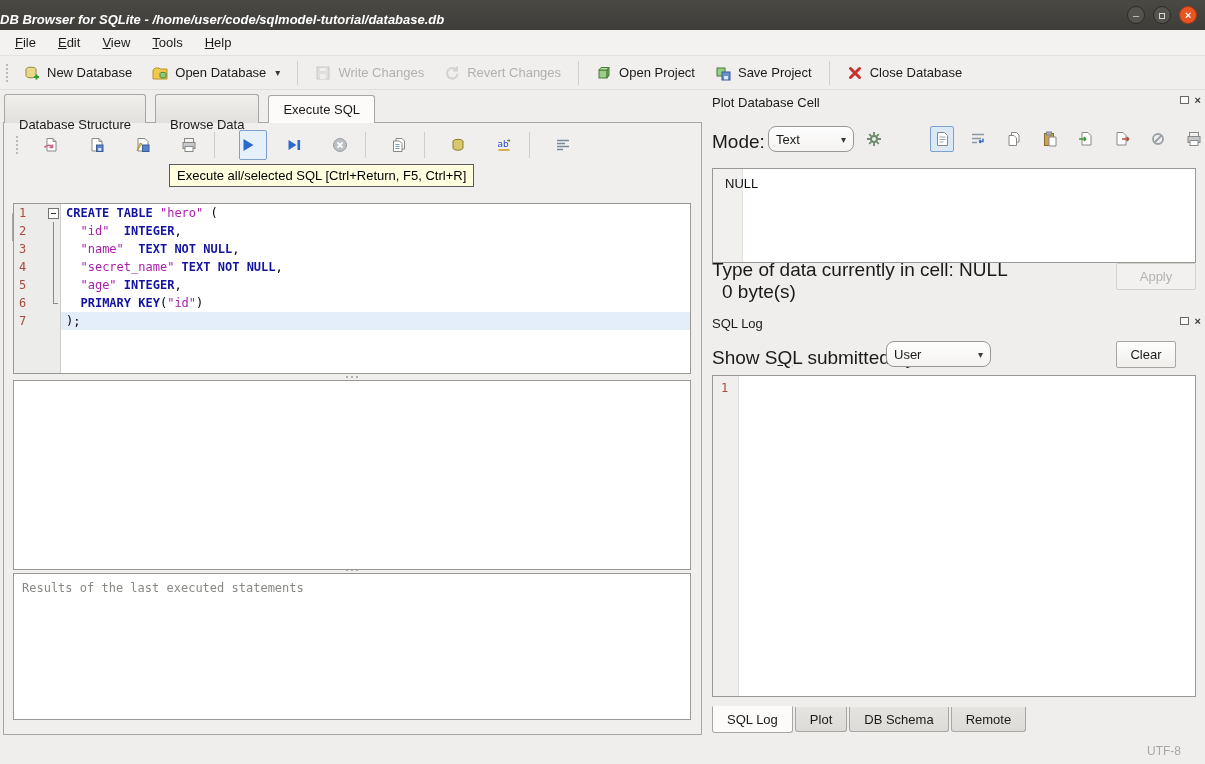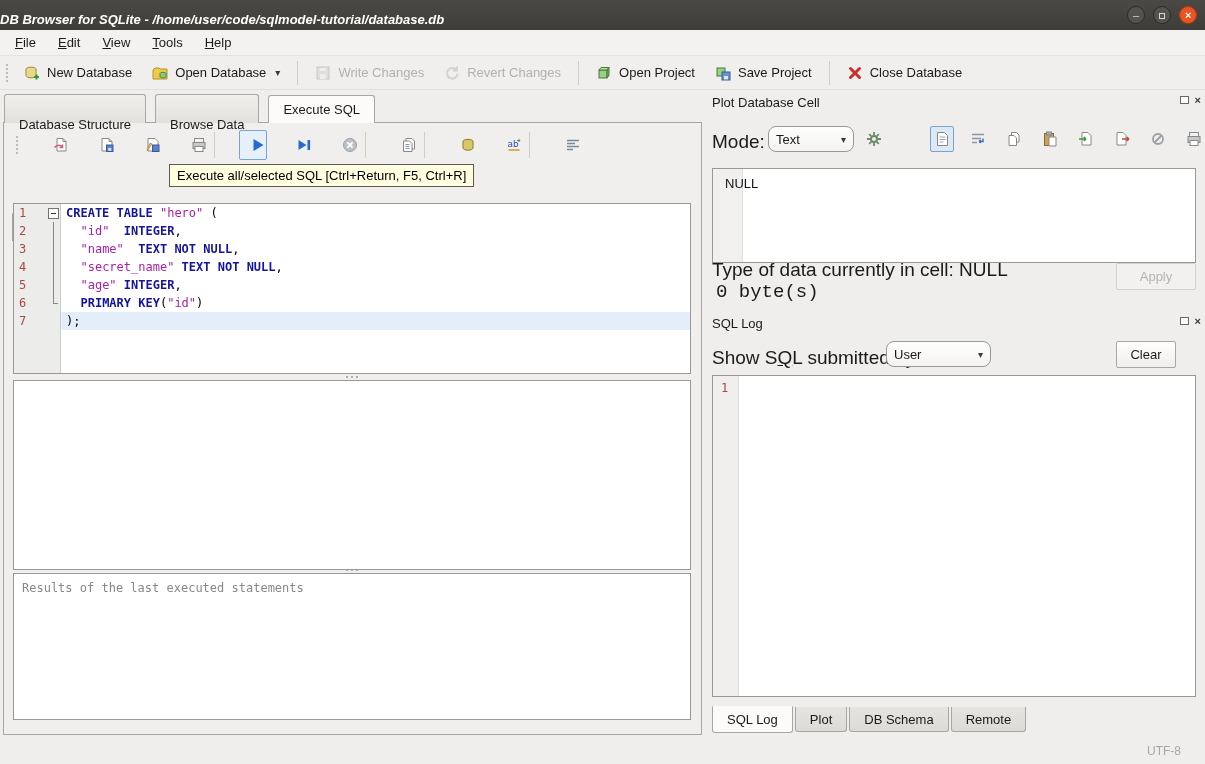--- a/index.html
+++ b/index.html
@@ -39,21 +39,21 @@
   .main-tabbar { position:absolute; left:4px; top:95px; display:flex; align-items:flex-end; height:28px; z-index:3; }
   .mtab { border:1px solid #a8a6a2; border-bottom:none; background:linear-gradient(#f0efec,#e2e0dc);
     padding:22px 14px 6px 14px; margin-right:9px; border-radius:3px 3px 0 0; height:26px; }
   .mtab.active { background:#fcfbfa; height:28px; padding-top:6px; position:relative; z-index:4; }
 
   
   .left-frame { position:absolute; left:3px; top:122px; width:699px; height:613px;
     border:1px solid #a8a6a2; background:#f0efed; }
 
   .sql-toolbar { position:absolute; left:6px; top:4px; height:36px; display:flex; align-items:center; }
-  .sbtn { width:28px; height:30px; display:flex; align-items:center; justify-content:flex-end;
+  .sbtn { width:28px; height:30px; display:flex; align-items:center; justify-content:flex-start;
     border:1px solid transparent; border-radius:2px;margin-left:18px; }
   .sbtn.focused { border:1px solid #7ba2cc; background:#e6f0fa; }
   .s-sep { width:1px; height:26px; background:#cfcdc9; margin:0 6px; }
 
   .sql-tabbar { position:absolute; left:8px; top:46px; display:flex; align-items:flex-end; height:30px;margin-top:42px; }
   .stab { border:1px solid #a8a6a2; border-bottom:none; background:#fcfbfa; padding:6px 10px 7px 12px;
     border-radius:3px 3px 0 0; display:flex; align-items:center; gap:9px; }
   .stab .x { font-weight:bold; font-size:14px; line-height:12px; color:#202020; }
 
   .editor { position:absolute; left:9px; top:80px; width:678px; height:171px; background:#ffffff;
@@ -518,21 +518,21 @@
         </span>
       </div>
     </div>
 
     <div class="cell-box">
       <div class="gutter"></div>
       <div class="cell-null">NULL</div>
     </div>
 
     <div style="position:absolute; left:6px; top:171px;" class="label13">Type of data currently in cell: NULL</div>
-    <div style="position:absolute; left:10px; top:193px;font-family:Liberation Mono, monospace;" class="label13">0 byte(s)</div>
+    <div style="position:absolute; left:16px; top:193px;" class="label13">0 byte(s)</div>
     <div class="btn disabled" style="position:absolute; left:410px; top:175px; width:80px;">Apply</div>
 
     <div class="dock-header" style="top:226px;">
       <span>SQL Log</span>
     </div>
     <div class="dock-icons" style="top:228px;">
       <span class="dock-float"></span>
       <span class="dock-close">×</span>
     </div>
 

